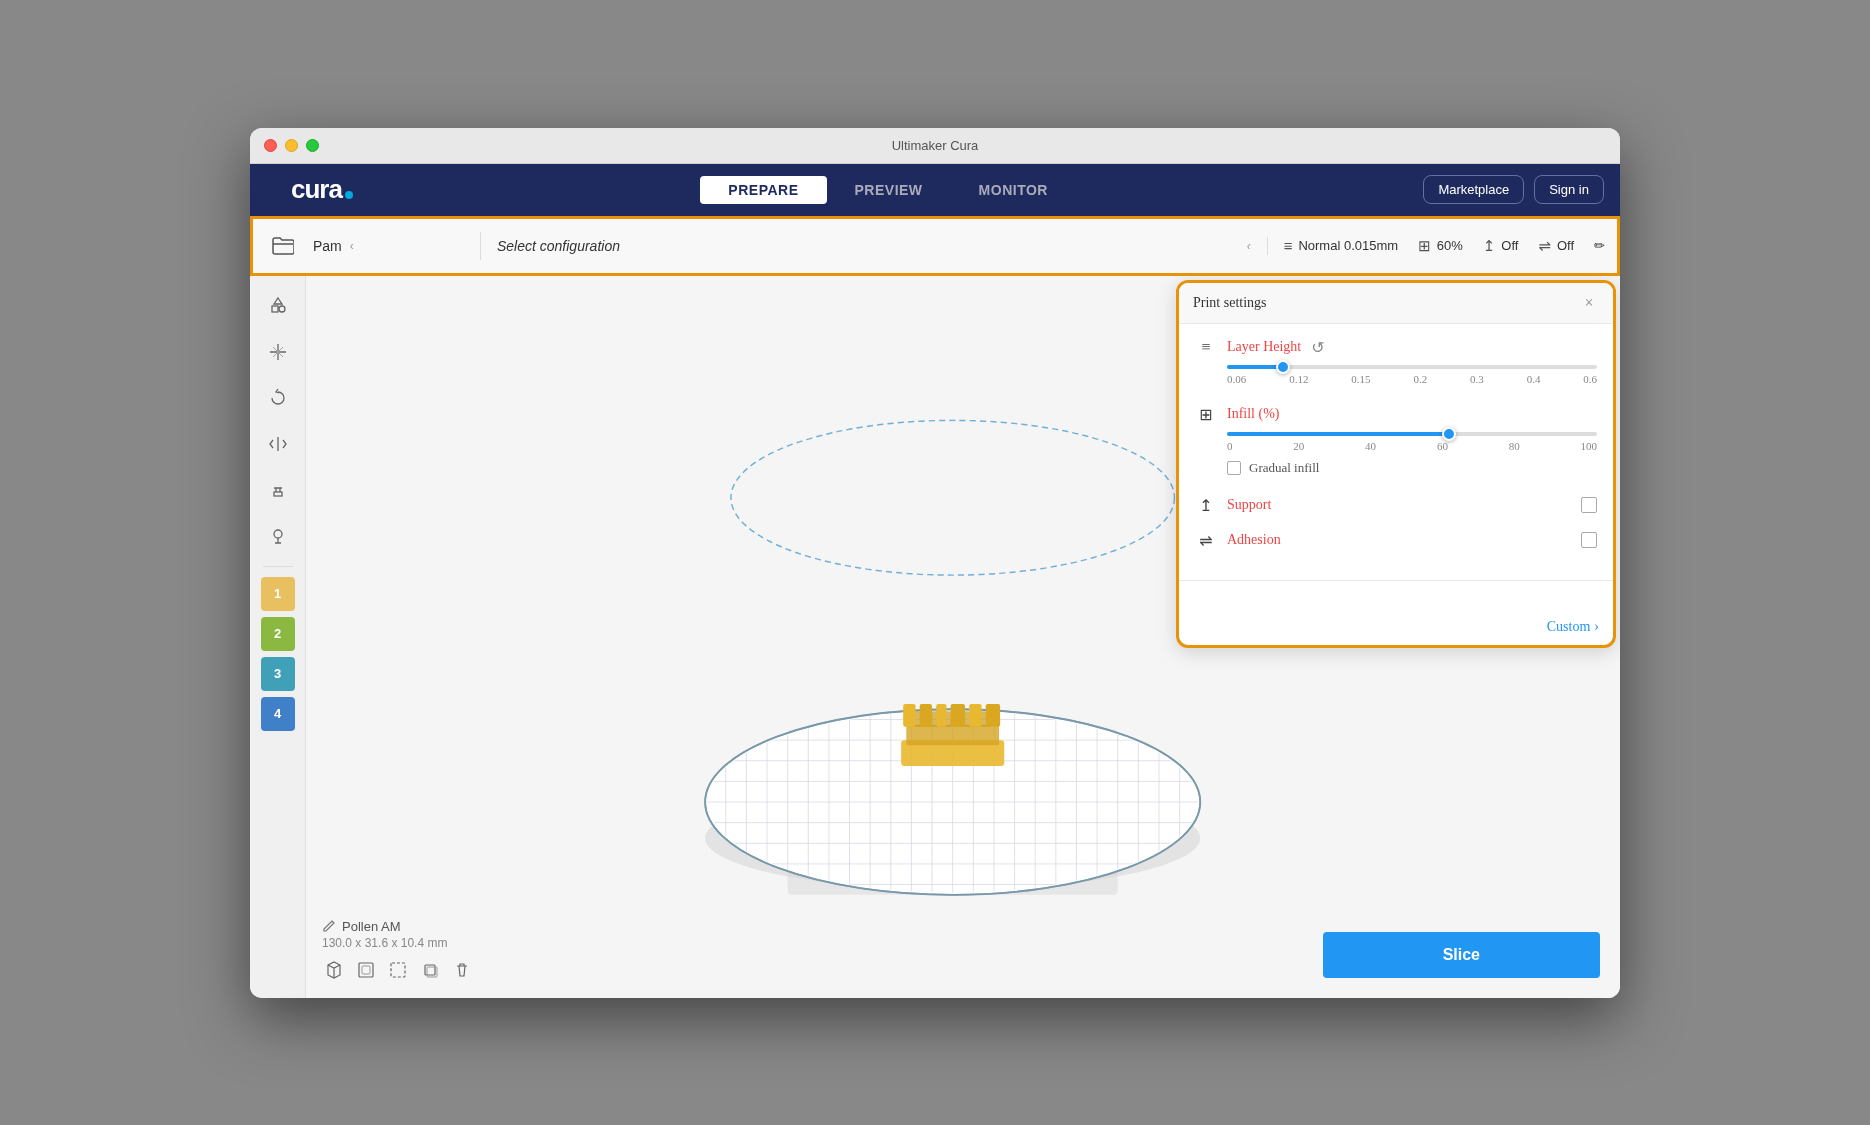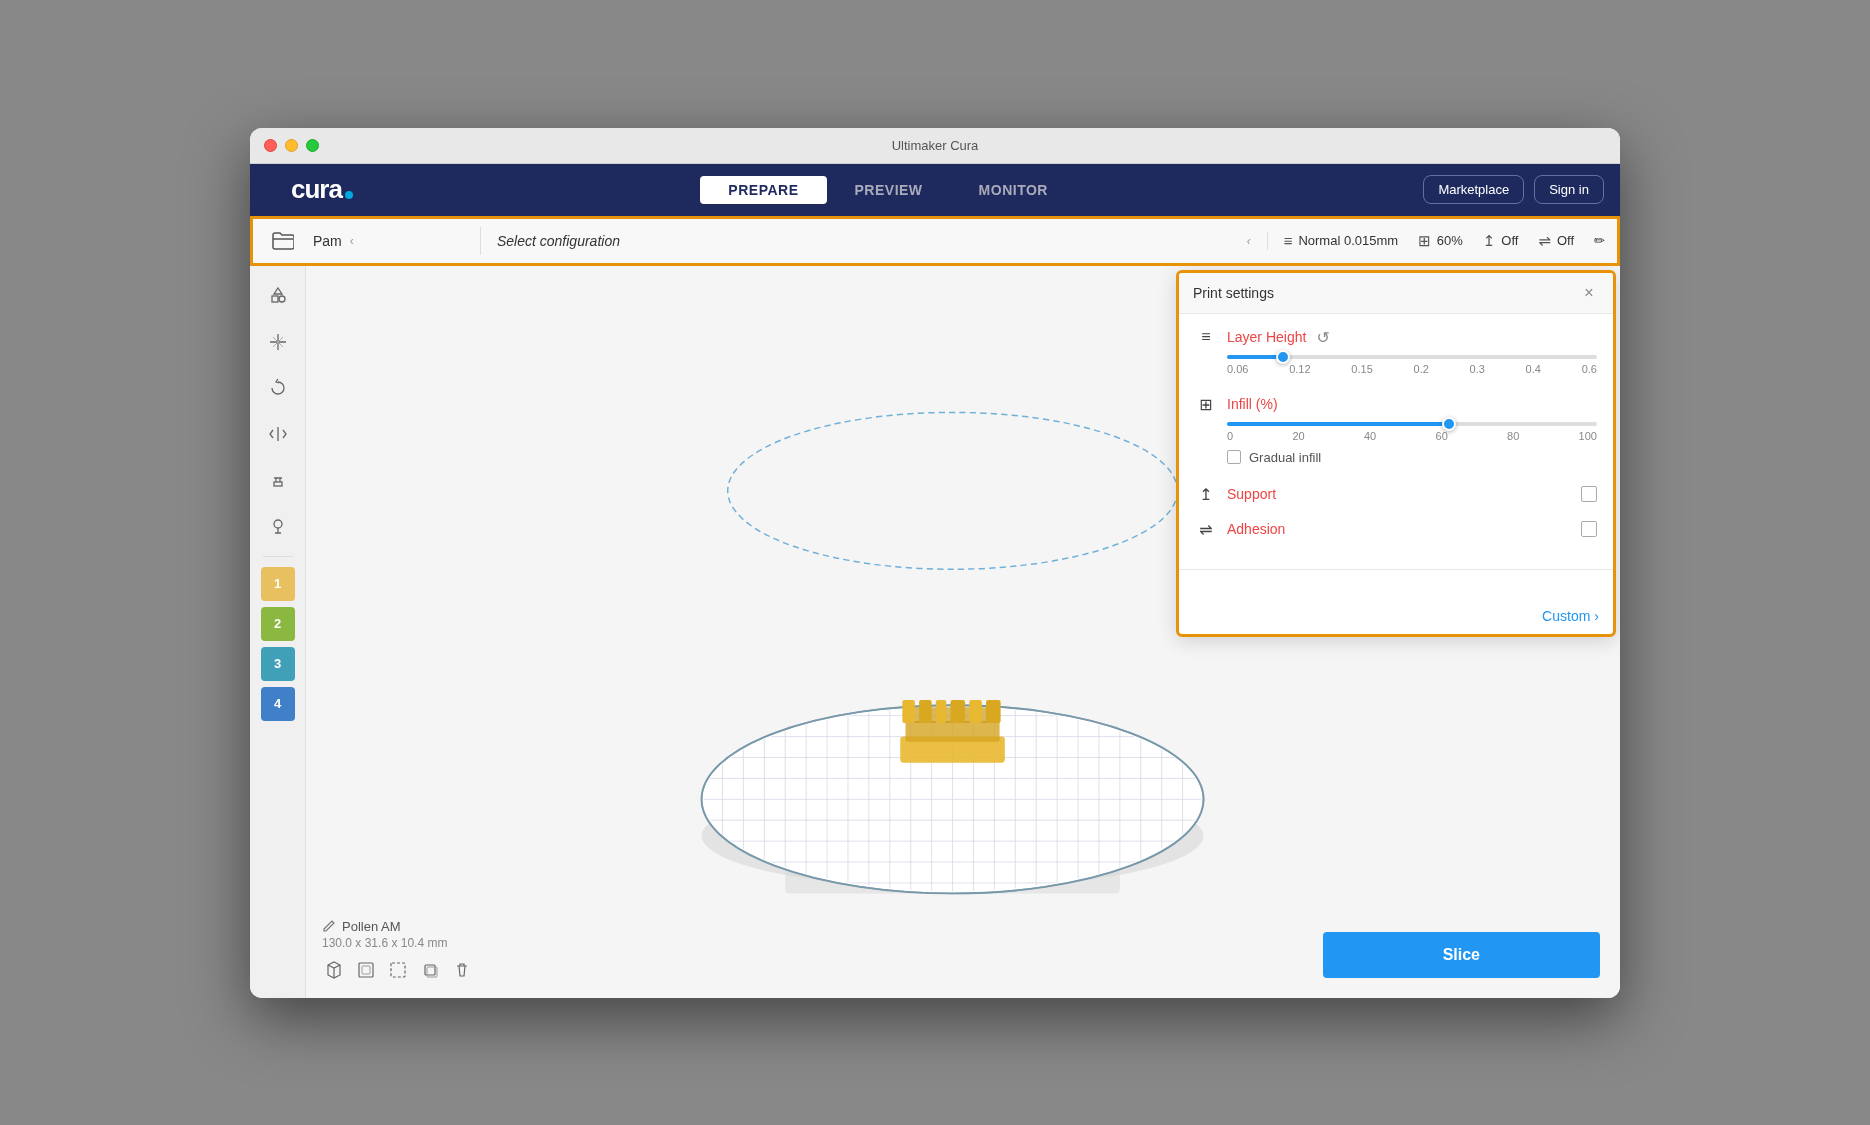--- a/index.html
+++ b/index.html
@@ -105,21 +105,21 @@
       border: 1px solid #6070a0;
       background: transparent;
       color: white;
       border-radius: 8px;
       font-size: 13px;
       cursor: pointer;
     }
     
     .toolbar {
       background: #f8f8f8;
-      height: 50px;
+      height: 60px;
       display: flex;
       align-items: center;
       padding: 0 12px;
       border-bottom: 1px solid #e0e0e0;
       gap: 0;
       border: 3px solid #e8920a;
     }
     .toolbar-folder {
       width: 36px;
       height: 36px;
@@ -284,24 +284,25 @@
       border-radius: 4px;
       cursor: pointer;
     }
     
     .print-settings {
       position: absolute;
       top: 4px;
       right: 4px;
       width: 440px;
       background: white;
-      border-radius: 6px;
+      border-radius: 12px;
       box-shadow: 0 4px 20px rgba(0,0,0,0.15);
       border: 3px solid #e8920a;
       overflow: hidden;
+      font-family: Liberation Serif, serif;
     }
     .settings-header {
       background: #f8f8f8;
       padding: 10px 14px;
       display: flex;
       align-items: center;
       justify-content: space-between;
       border-bottom: 1px solid #e8e8e8;
     }
     .settings-title {

